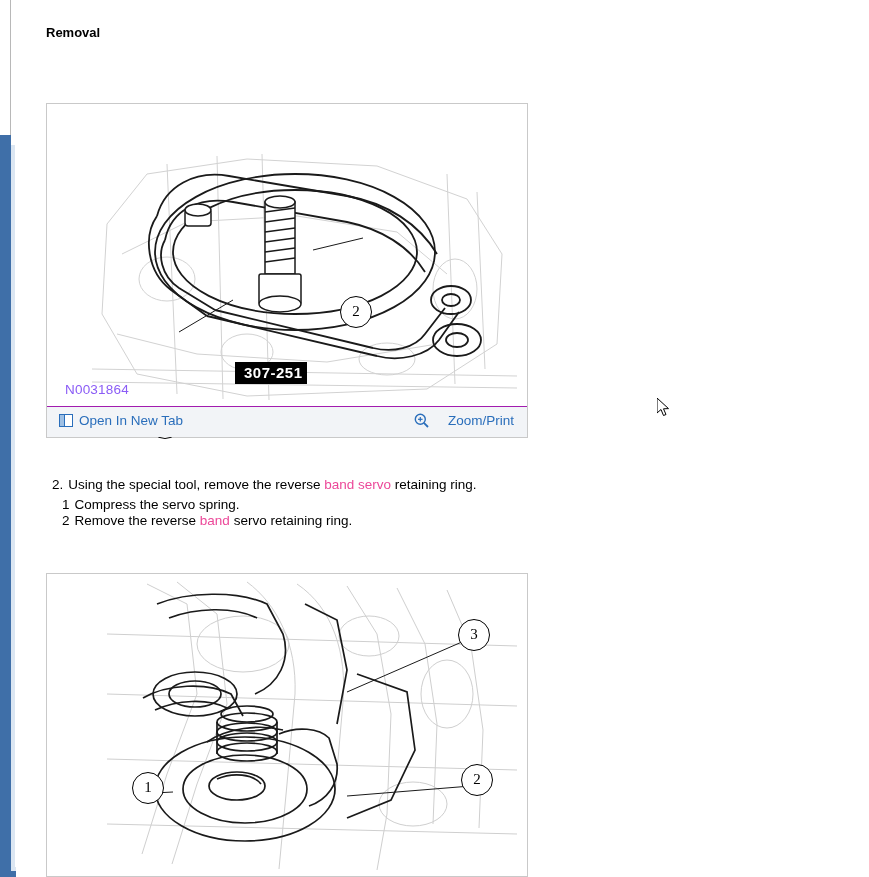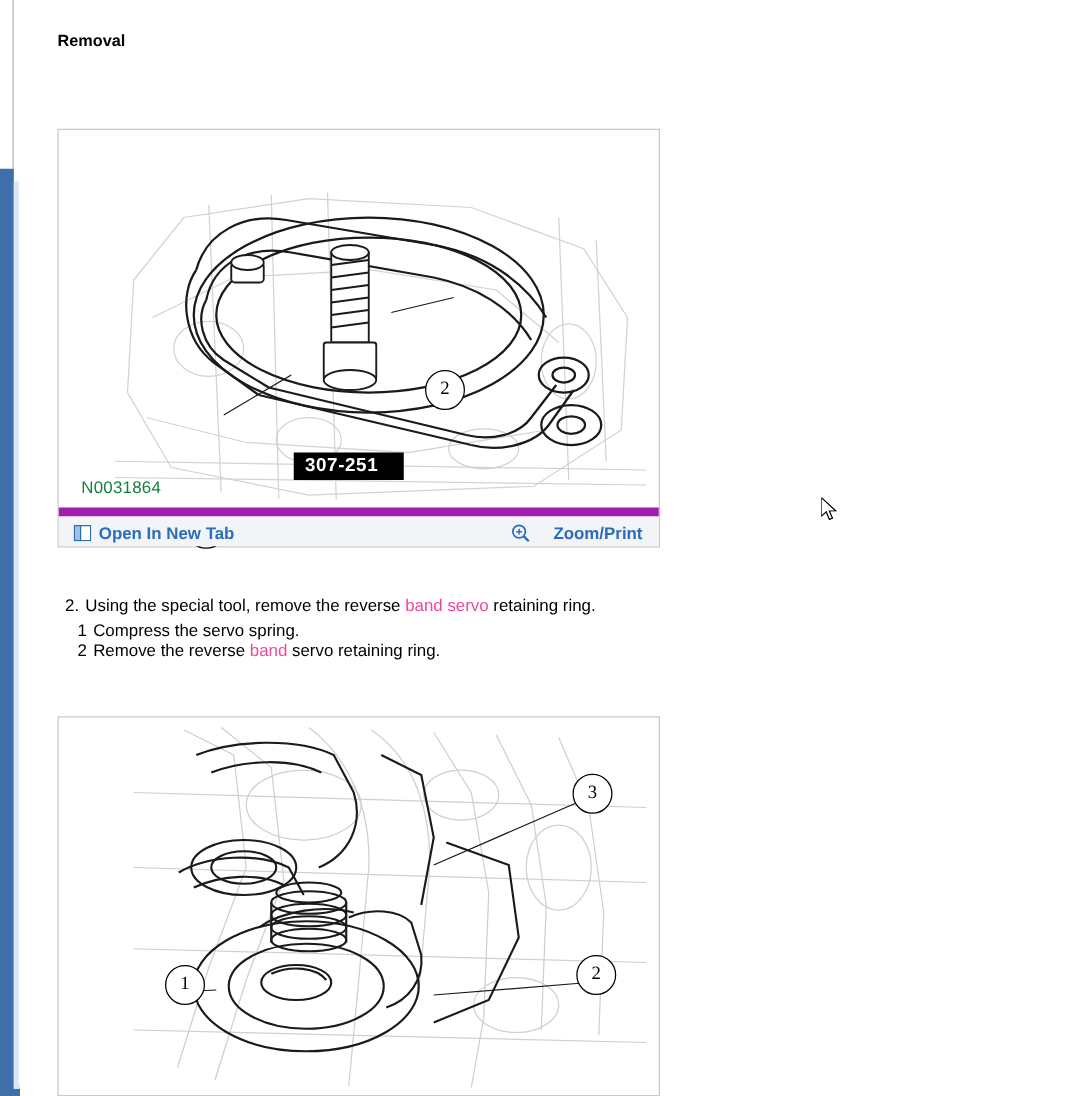--- a/index.html
+++ b/index.html
@@ -110,46 +110,45 @@
     width: 100%;
     height: calc(100% - 32px);
     overflow: hidden;
   }
   .figure-2 .fig-canvas { height: 100%; }
 
   .fig-id {
     position: absolute;
     left: 18px;
     font-size: 13.5px;
-    color: #15803d;
+    color: #8b5cf6;
     letter-spacing: 0.2px;
   }
   .figure-1 .fig-id { top: 278px; }
   .figure-2 .fig-id { top: 276px; margin-top: 26px; }
 
   .fig-tag {
     position: absolute;
     left: 188px; top: 258px;
     background: #000000;
     color: #ffffff;
     font-size: 15px;
     font-weight: bold;
-    padding: 2px 20px 3px 9px;
+    padding: 2px 4px 3px 9px;
     letter-spacing: 0.5px;
   }
 
   .fig-toolbar {
     position: absolute;
     left: 0; bottom: 0;
     width: 100%;
     height: 31px;
     background: #f2f4f7;
-    border-top: 7px solid #a21caf;
+    border-top: 1px solid #a21caf;
     box-sizing: border-box;
-    font-weight: bold;
   }
   .toolbar-left {
     position: absolute;
     left: 12px; top: 6px;
     display: flex;
     align-items: center;
     gap: 6px;
     cursor: pointer;
   }
   .toolbar-right {

